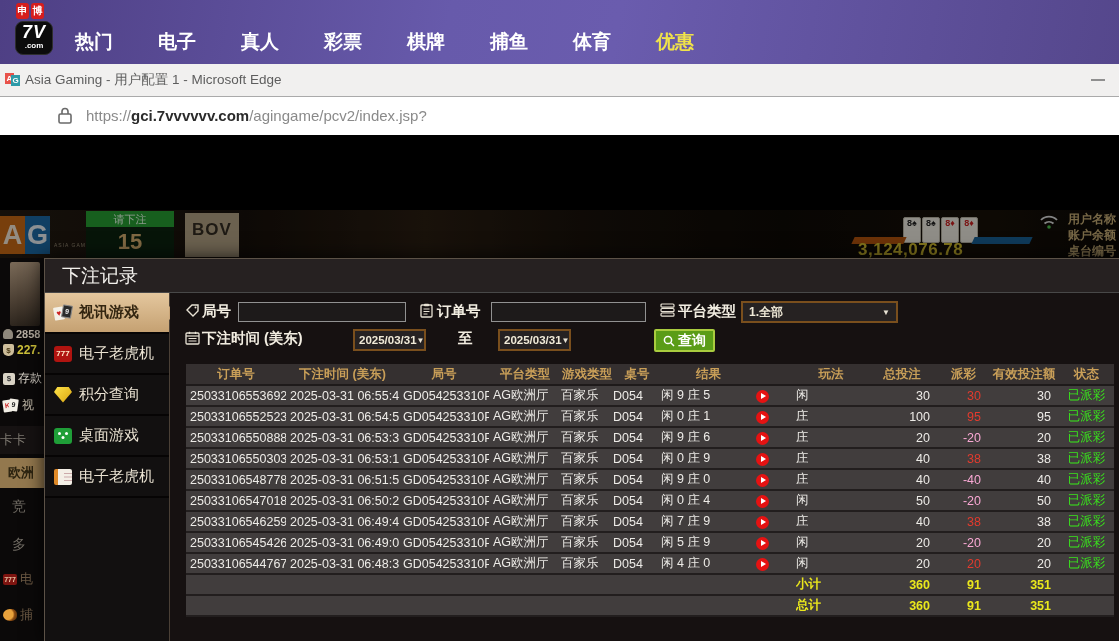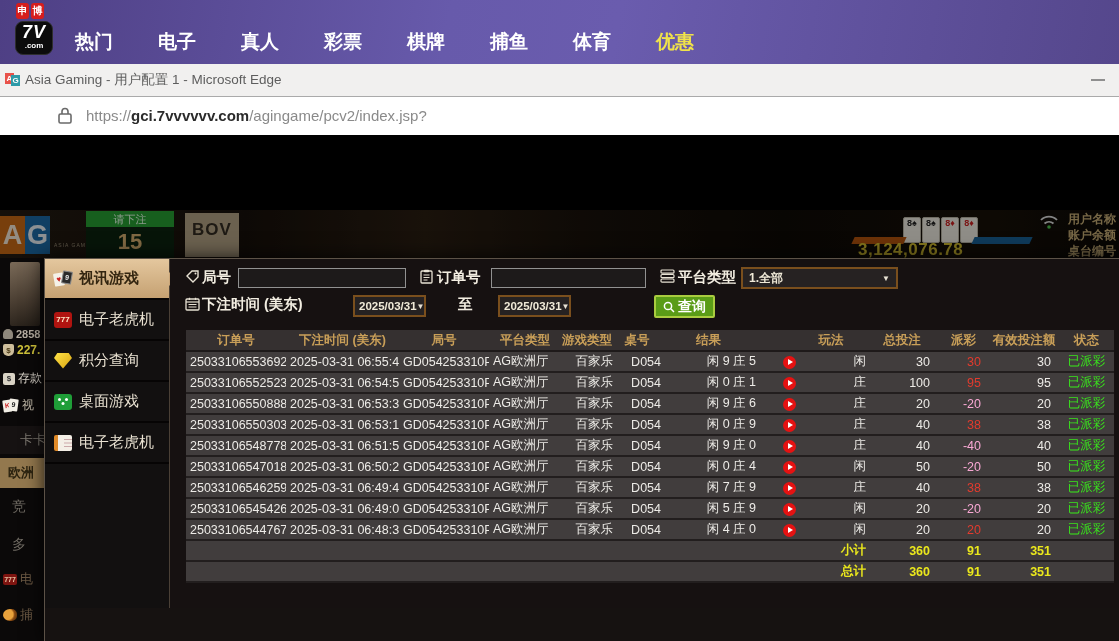--- a/index.html
+++ b/index.html
@@ -70,21 +70,21 @@
   
   .leftstrip{position:absolute;left:0;top:123px;width:44px;height:383px;background:#0b0909;overflow:hidden;}
   .avatar{position:absolute;left:10px;top:4px;width:30px;height:64px;border-radius:2px;
     background:linear-gradient(160deg,#7a6a58 0%,#4a3e32 55%,#221c16 100%);}
   .ls-row{position:absolute;left:3px;white-space:nowrap;display:flex;align-items:center;gap:3px;}
   .ls-user{top:70px;color:#b6aea2;font-size:11px;font-weight:700;}
   .ls-credit{top:85px;color:#cfc23a;font-size:12px;font-weight:700;}
   .ls-dep{top:112px;color:#d8d2c8;font-size:12px;}
   .ls-vid{top:139px;color:#bfb7a7;font-size:12px;}
   .ls-kaka{top:168px;left:0;width:44px;height:28px;background:#161212;color:#7d7870;font-size:13px;
-    padding-left:20px;box-sizing:border-box;}
+    padding-left:0;box-sizing:border-box;}
   .ls-eu{top:200px;left:0;width:44px;height:30px;background:#93784e;color:#2c2310;font-size:13px;font-weight:700;
     padding-left:8px;box-sizing:border-box;}
   .ls-jing{top:240px;left:12px;color:#6f6a62;font-size:14px;}
   .ls-duo{top:278px;left:12px;color:#6f6a62;font-size:14px;}
   .ls-dz{top:312px;color:#6a5742;font-size:13px;}
   .ls-by{top:348px;color:#6a5742;font-size:13px;}
   .chip-777{width:14px;height:11px;background:#7e1410;border-radius:2px;color:#e6c0a0;font-size:7px;
     font-weight:700;text-align:center;line-height:11px;}
   .fish-ic{width:14px;height:12px;background:radial-gradient(circle at 35% 45%,#e8a23c 0 45%,#8a4a12 60%,#3a2208 100%);
     border-radius:50% 40% 40% 50%;}
@@ -141,21 +141,21 @@
     color:#fff;font-size:14px;font-weight:700;display:flex;align-items:center;gap:3px;padding:0 7px;
     box-sizing:border-box;cursor:pointer;}
 
   
   .btable{position:absolute;left:16px;top:71px;width:928px;border-collapse:collapse;table-layout:fixed;}
   .btable th{background:#353030;color:#c99f58;font-size:12.5px;font-weight:700;height:20px;
     border-bottom:2px solid #1e1a1a;padding:0;white-space:nowrap;overflow:hidden;}
   .btable td{background:#413d3d;color:#edebe7;font-size:12.5px;height:19px;border-bottom:2px solid #221e1e;
     padding:0;white-space:nowrap;overflow:hidden;}
   .btable .al{text-align:left;padding-left:4px;}
-  .btable .ac{text-align:right;}
+  .btable .ac{text-align:left;}
   .btable .ar{text-align:right;padding-right:8px;}
   td.pay-pos{color:#e23b2e;}
   td.pay-neg{color:#f9a8d4;}
   td.stat{color:#39e51c;text-align:center;}
   tr.sumrow td{color:#eae71c;font-weight:700;}
   .play-btn{display:inline-block;width:13px;height:13px;border-radius:50%;background:#e51212;position:relative;
     vertical-align:middle;cursor:pointer;}
   .play-btn::after{content:"";position:absolute;left:5px;top:3.5px;border-left:5px solid #fff;
     border-top:3px solid transparent;border-bottom:3px solid transparent;}
 </style>
@@ -274,20 +274,23 @@
         <span class="chip-777">777</span>
         <span>电</span>
       </div>
       <div class="ls-row ls-by">
         <span class="fish-ic"></span>
         <span>捕</span>
       </div>
     </div>
 
     <div class="modal">
+      <div class="modal-header">
+        <div class="modal-title">下注记录</div>
+      </div>
       <div class="modal-body">
         <div class="msidebar">
           <div class="ms-item active">
             <span class="ms-ico ico-cards">
                 <span class="c1">♥</span>
                 <span class="c2">9</span>
               </span>
             <span>视讯游戏</span>
           </div>
           <div class="ms-item">

